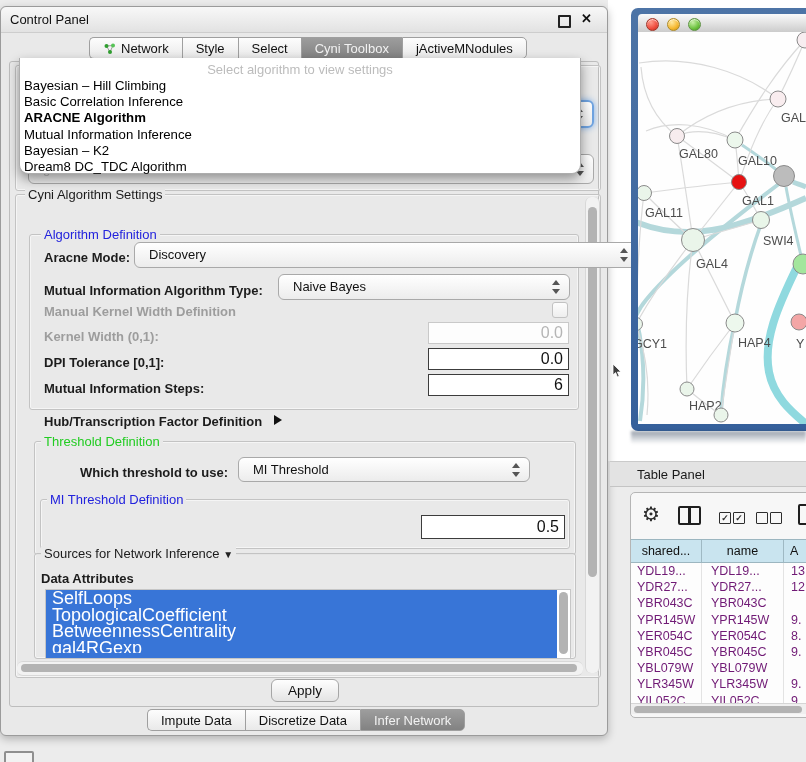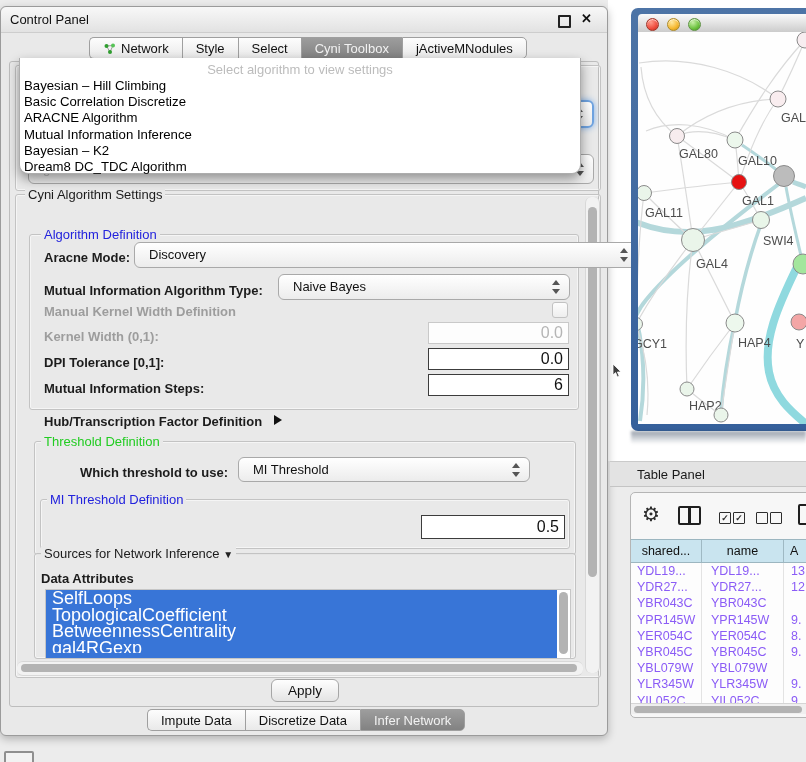--- a/index.html
+++ b/index.html
@@ -45,21 +45,21 @@
   .field .fv{position:absolute;right:5px;top:0;height:19px;line-height:19px;font-size:16px;color:#111;}
   .field.dis{border:1px solid #c9c9c9;background:#fdfdfd;}
   .field.dis .fv{color:#b5b5b5;}
   
   .chk{position:absolute;width:14px;height:14px;border:1px solid #c2c2c2;border-radius:3px;background:linear-gradient(#fdfdfd,#eee);}
   
   .dd{left:18px;top:51px;width:560px;height:115px;background:#fff;border:1px solid #adadad;border-top:none;
       border-radius:0 0 9px 9px;box-shadow:0 5px 12px rgba(0,0,0,.4);z-index:30;}
   .dd-ph{height:17px;line-height:17px;text-align:center;color:#bcbcbc;font-size:13px;margin-top:3px;}
   .dd-item{height:16.2px;line-height:16.2px;padding-left:4px;font-size:13.2px;color:#000;}
-  .dd-item.sel{font-weight:normal;}
+  .dd-item.sel{font-weight:bold;}
   
   .sb-track-v{background:#f2f2f2;border-left:1px solid #d8d8d8;border-right:1px solid #d8d8d8;border-radius:6px;}
   .sb-thumb{position:absolute;background:#b3b3b3;border-radius:5px;}
   .sb-track-h{background:#f2f2f2;border-top:1px solid #d8d8d8;border-bottom:1px solid #d8d8d8;border-radius:6px;}
   
   .attr-list{background:#fff;border:1px solid #c6c6c6;overflow:hidden;}
   .attr-item{height:16.5px;line-height:16.5px;padding-left:6px;font-size:18px;color:#fff;background:#3875d7;margin-right:13px;}
   .attr-extra{position:absolute;left:0;right:13px;bottom:0;height:5px;background:#3875d7;}
   
   .btn{position:absolute;height:23px;border:1px solid #a6a6a6;border-radius:6px;background:linear-gradient(#fefefe,#e4e4e4);
@@ -81,21 +81,21 @@
   .gear{left:11px;top:7px;font-size:20px;color:#2b2b2b;line-height:28px;}
   .colico{left:47px;top:13px;width:23px;height:19px;border:2.5px solid #1f1f1f;border-radius:2px;box-sizing:border-box;}
   .colico:after{content:"";position:absolute;left:50%;top:0;bottom:0;width:2.5px;margin-left:-1.25px;background:#1f1f1f;}
   .mini-chk{position:absolute;width:10px;height:10px;border:1.5px solid #2d2d2d;border-radius:1px;font-size:9px;line-height:10px;text-align:center;color:#2d2d2d;font-weight:bold;box-sizing:content-box;}
   .fileico{left:167px;top:11px;width:15px;height:21px;border:2.5px solid #1f1f1f;border-radius:2px;background:#f7f7f7;box-sizing:border-box;}
   .thead{left:0;top:46px;width:176px;height:24px;background:#c9e4ef;border-top:1px solid #9cb6c0;border-bottom:1px solid #9cb6c0;display:flex;box-sizing:border-box;}
   .th{height:22px;line-height:22px;font-size:12.5px;color:#111;text-align:center;border-right:1px solid #9fb9c3;box-sizing:border-box;overflow:hidden;white-space:nowrap;}
   .th.c0{width:71px;}.th.c1{width:82px;}.th.c2{flex:1;border-right:none;text-align:left;padding-left:6px;}
   .tbody{left:0;top:70px;width:176px;height:140px;overflow:hidden;background:#fdfdfd;}
   .tr{display:flex;height:16.2px;line-height:16.2px;}
-  .td{font-size:12.5px;color:#8b5cf6;white-space:nowrap;overflow:hidden;box-sizing:border-box;}
+  .td{font-size:12.5px;color:#701a75;white-space:nowrap;overflow:hidden;box-sizing:border-box;}
   .td.c0{width:71px;padding-left:6px;border-right:1px solid #e3e3e3;}
   .td.c1{width:82px;padding-left:9px;border-right:1px solid #e3e3e3;}
   .td.c2{flex:1;padding-left:7px;}
   .tp-hscroll{left:0;top:210px;width:176px;height:11px;background:#efefef;border-top:1px solid #d5d5d5;box-sizing:border-box;}
   
   .hub-arrow{position:absolute;width:0;height:0;border-left:8px solid #111;border-top:5.5px solid transparent;border-bottom:5.5px solid transparent;}
   .src-arrow{font-size:10px;color:#222;}
   .partial-btn{left:4px;top:751px;width:26px;height:14px;border:2px solid #8f8f8f;border-radius:2px;background:#f2f2f2;}
   .cursor{left:612px;top:364px;width:10px;height:14px;z-index:50;}
 </style>
@@ -144,21 +144,21 @@
       <div class="combo" style="left:12px;top:88px;width:566px;height:30px;">
         <span class="cv" style="color:#b9b9b9;line-height:28px;">gal-filtered sif default node</span>
         <span class="arrows"></span>
       </div>
     </div>
 
     <div class="abs dd">
       <div class="dd-ph">Select algorithm to view settings</div>
       <div>
           <div class="dd-item">Bayesian – Hill Climbing</div>
-          <div class="dd-item">Basic Correlation Discretize</div>
+          <div class="dd-item">Basic Correlation Inference</div>
           <div class="dd-item sel">ARACNE Algorithm</div>
           <div class="dd-item">Mutual Information Inference</div>
           <div class="dd-item">Bayesian – K2</div>
           <div class="dd-item">Dream8 DC_TDC Algorithm</div>
         </div>
     </div>
 
     <div class="abs grp" style="left:14px;top:187px;width:584px;height:482px;"></div>
     <div class="abs legend" style="left:24px;top:180px;color:#1c1c1c;">Cyni Algorithm Settings</div>
 

